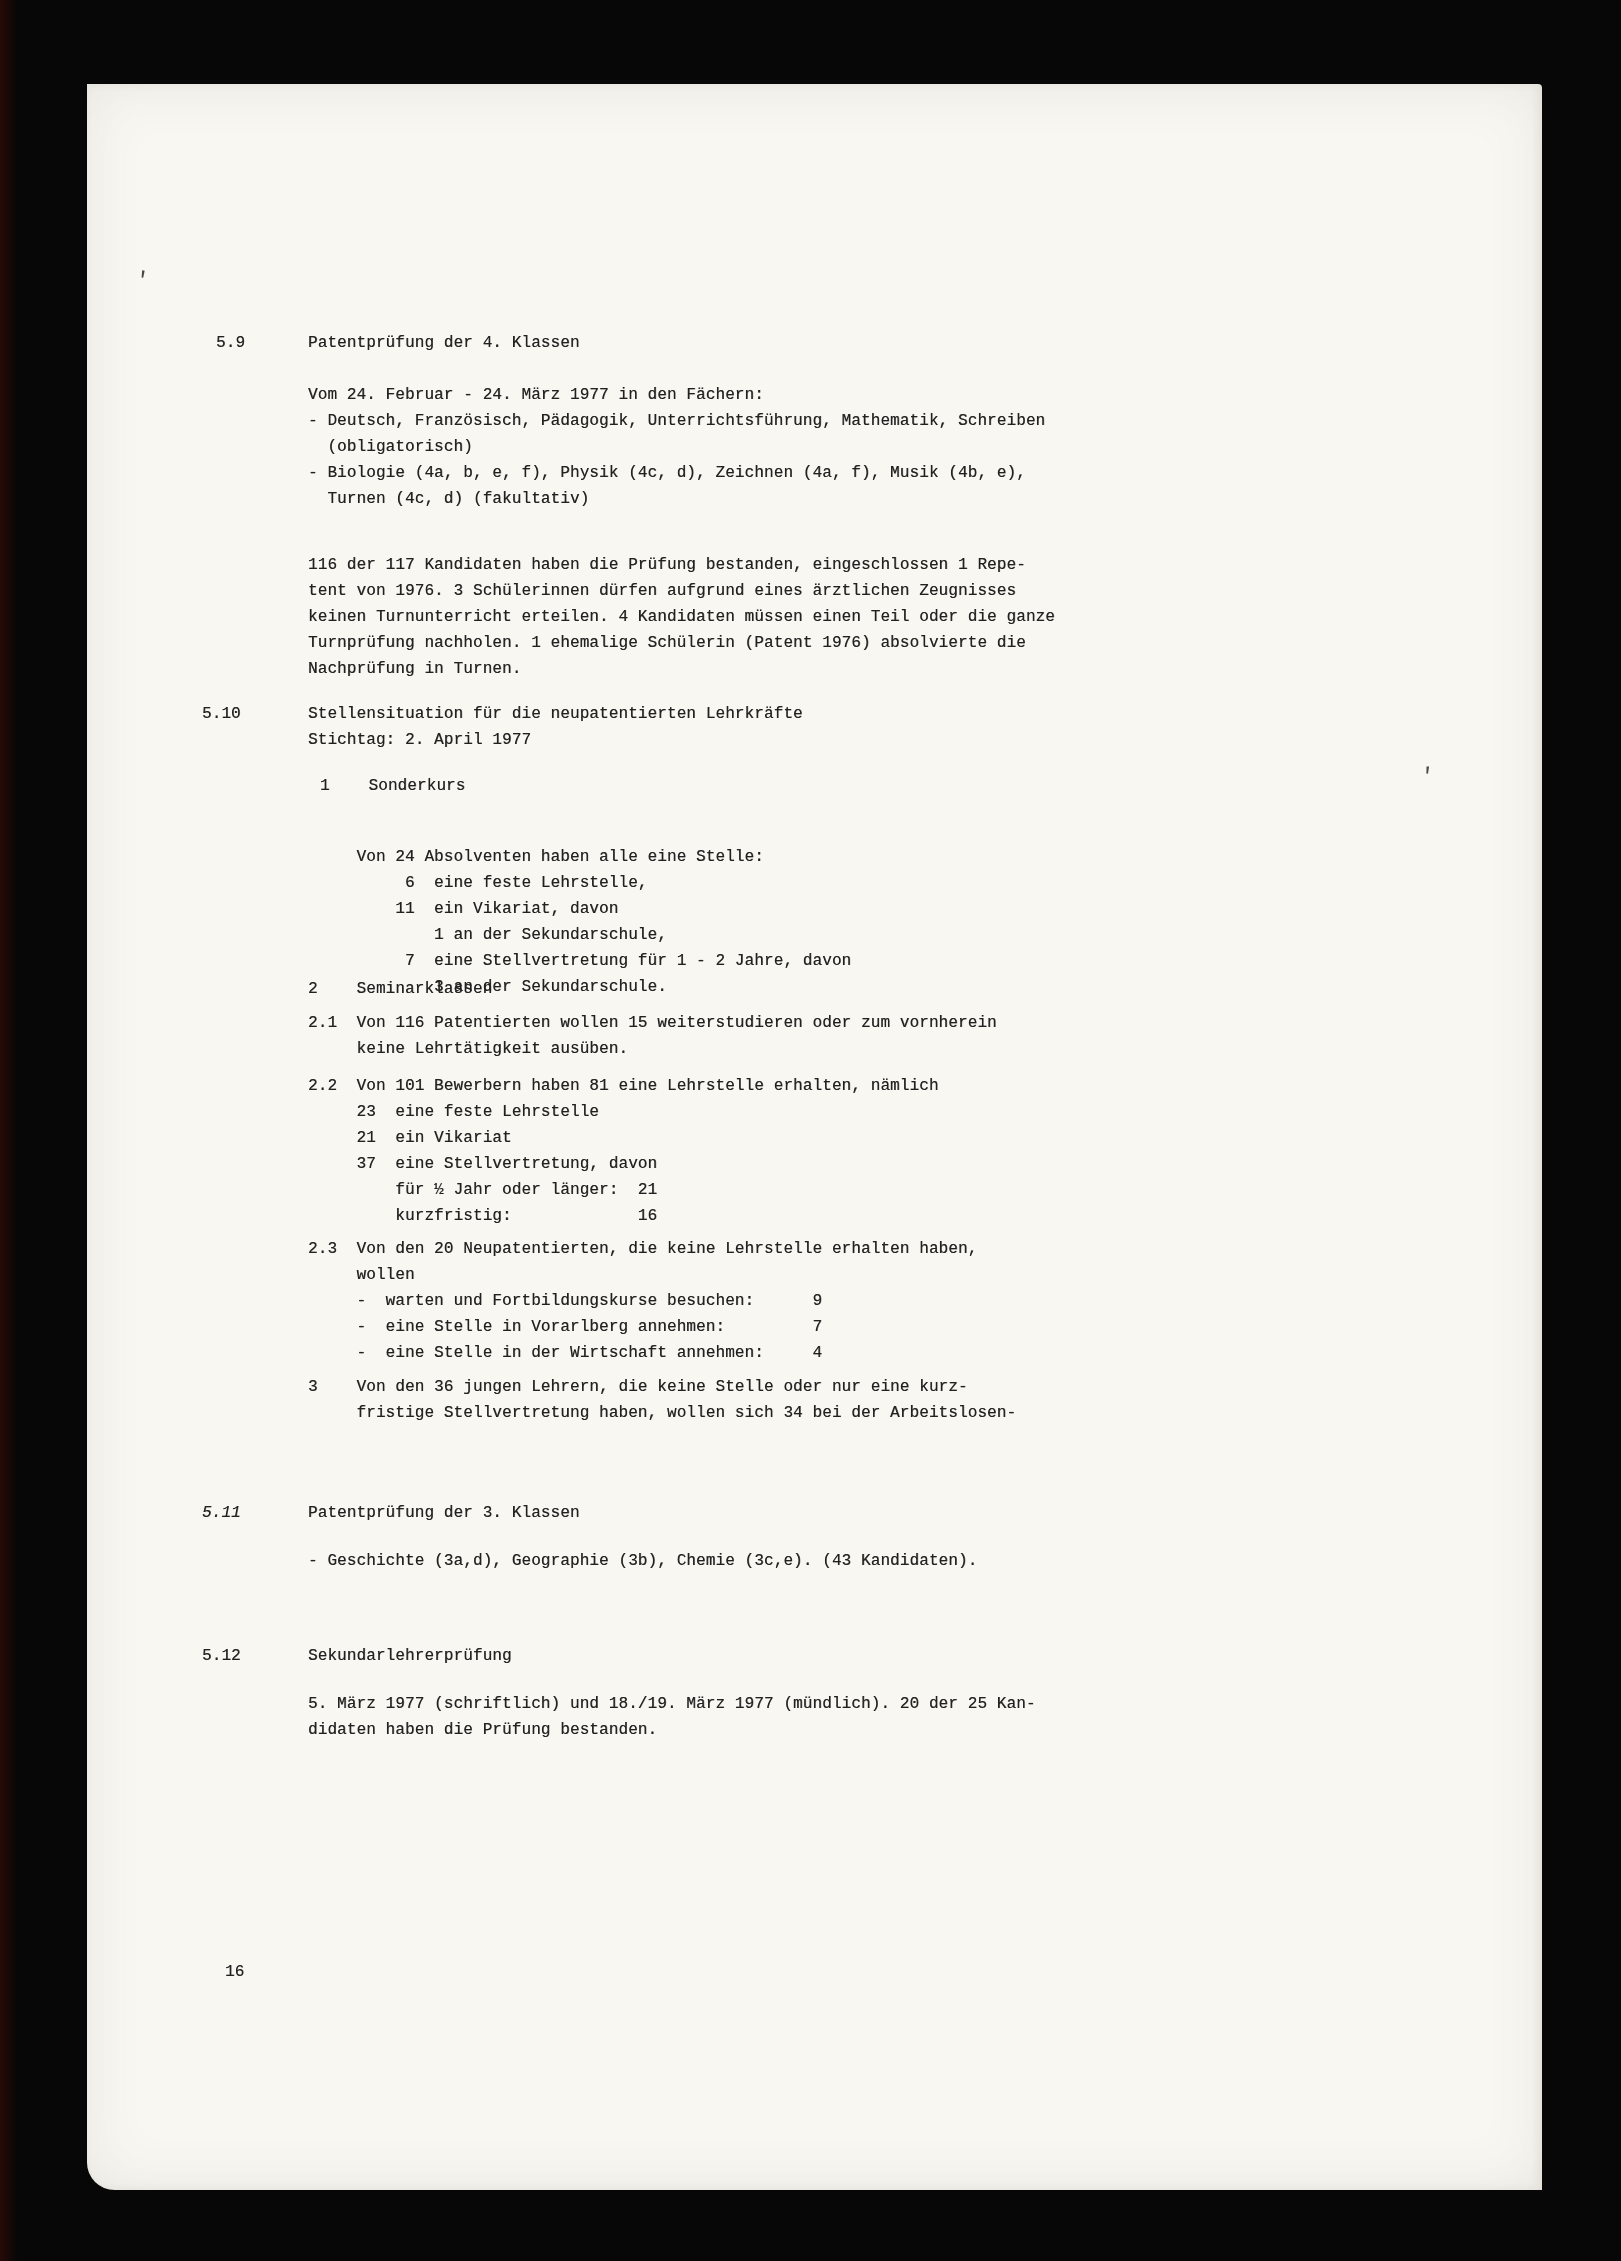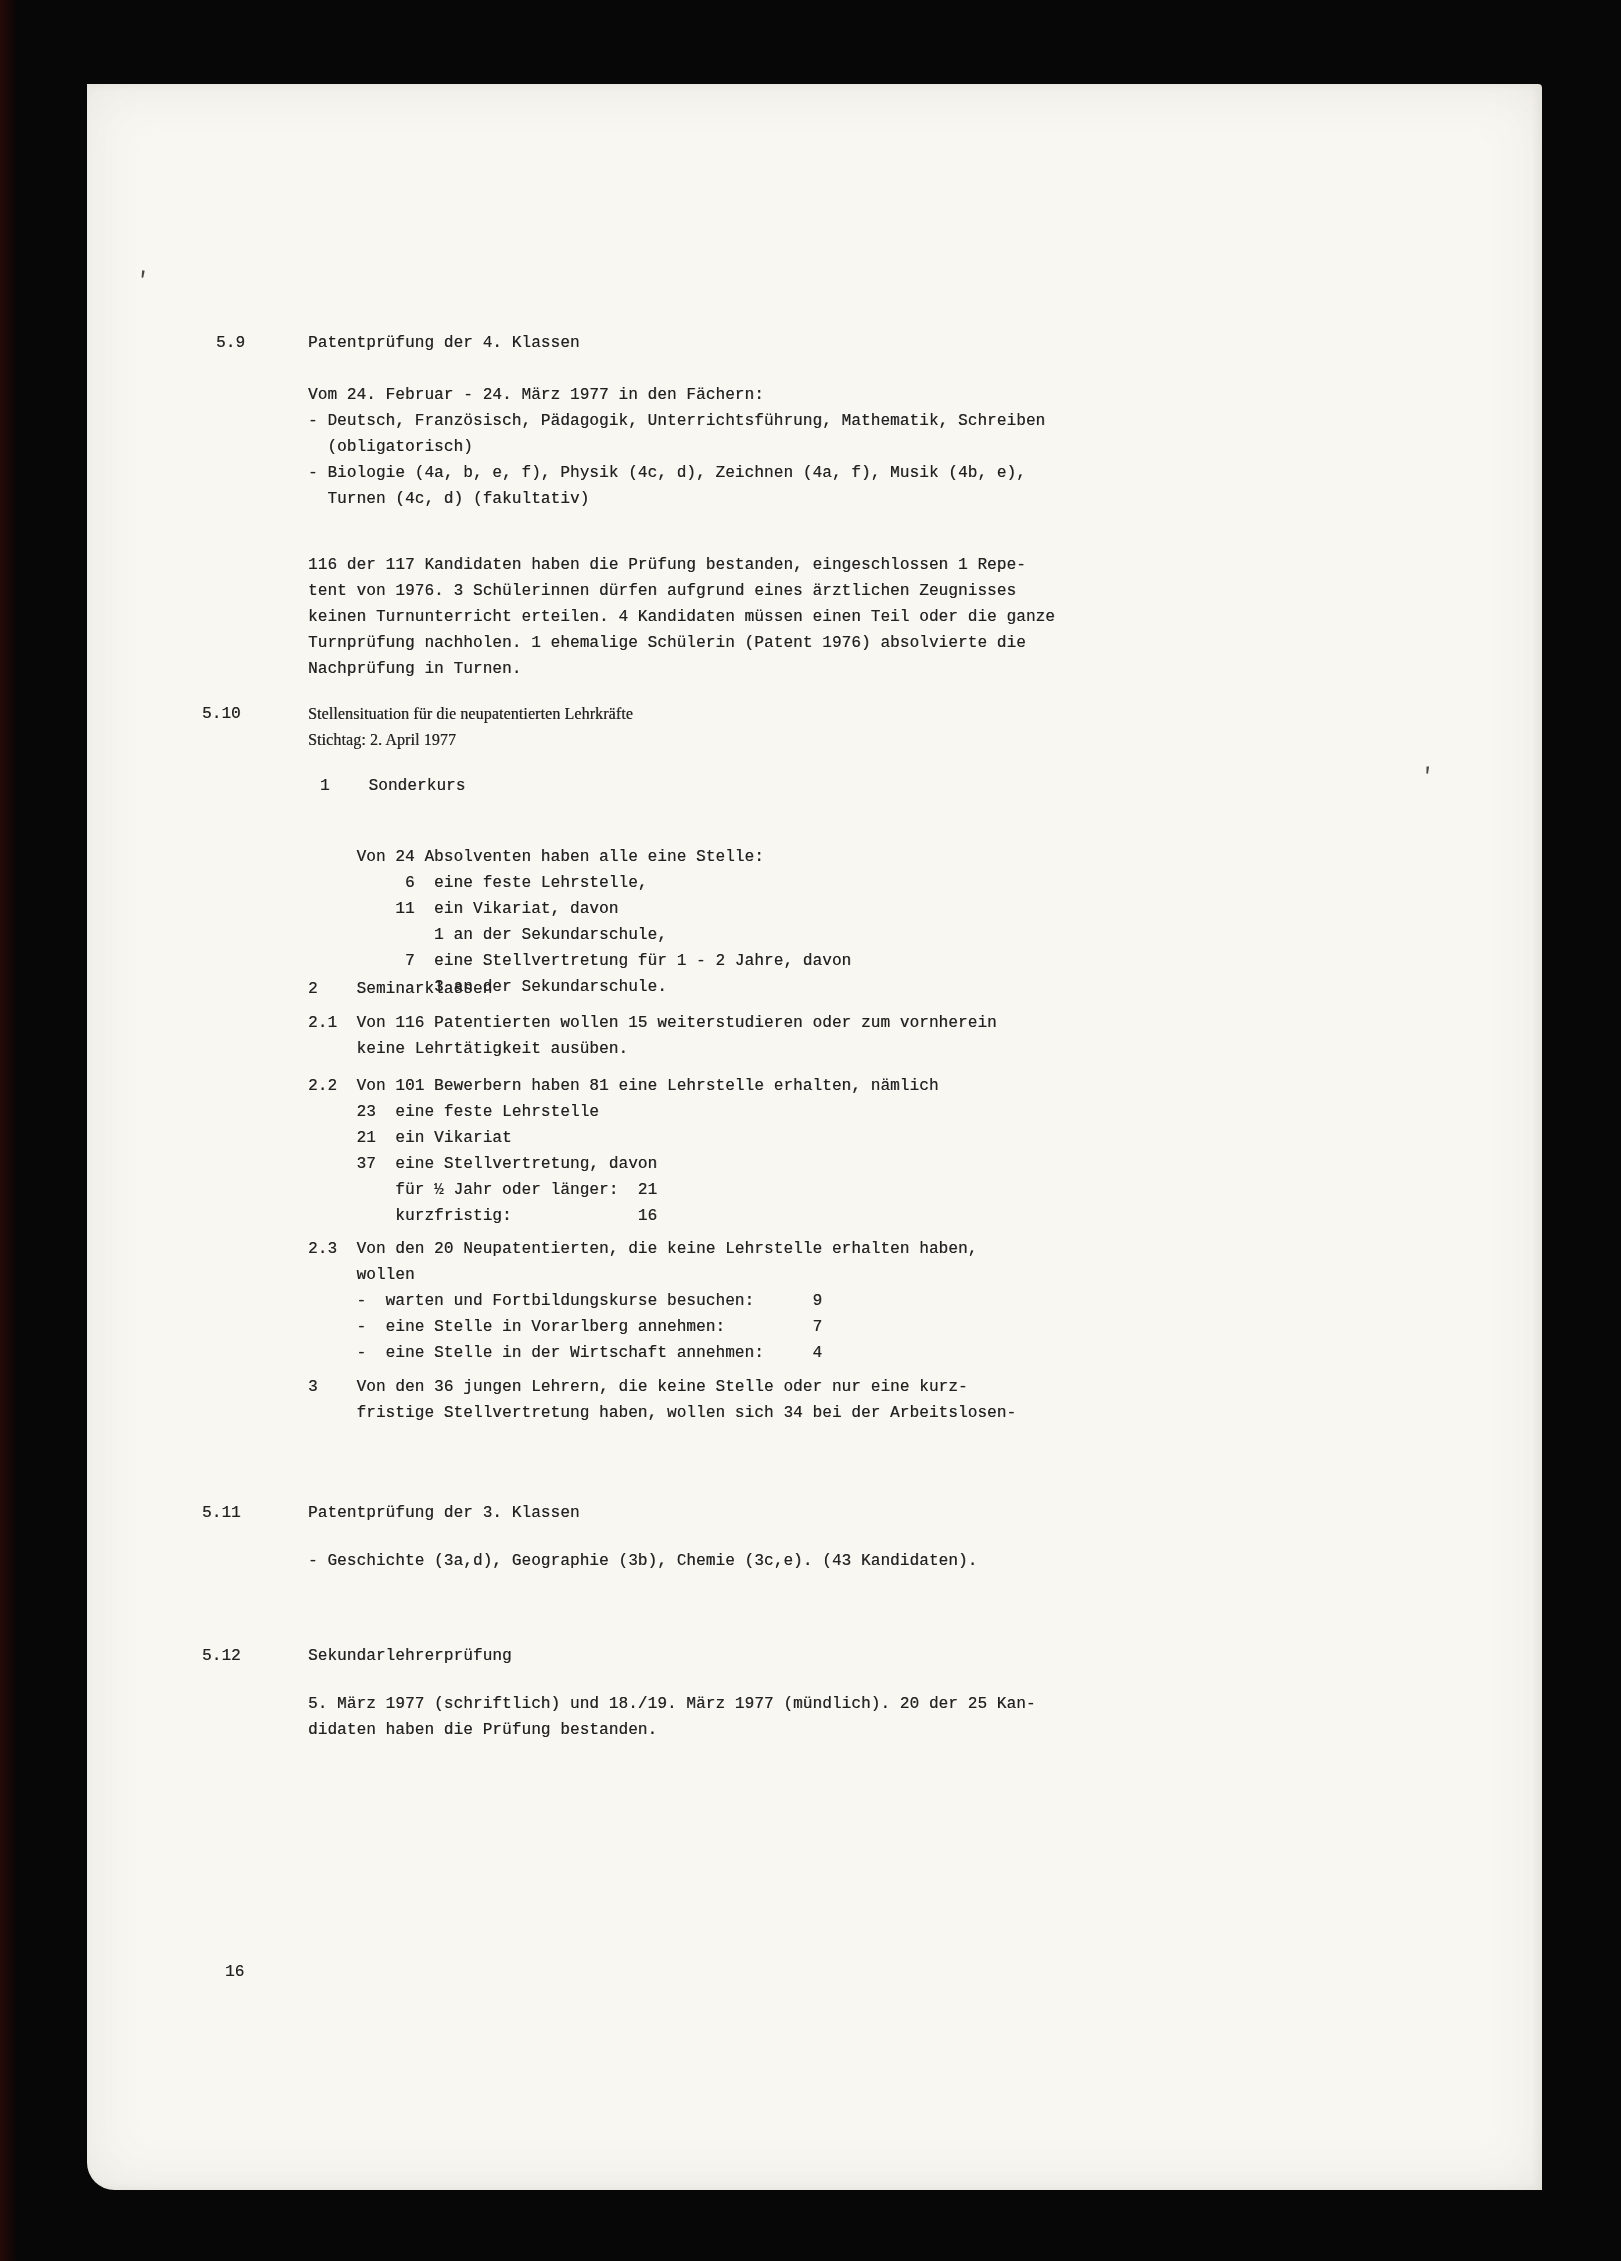--- a/index.html
+++ b/index.html
@@ -50,30 +50,30 @@
     color: #4a4945;
     white-space: pre;
   }
   
   #b-s59-num   { left: 216px; top: 330px; }
   #b-s59-title { left: 308px; top: 330px; }
   #b-s59-p1    { left: 308px; top: 382px; }
   #b-s59-p2    { left: 308px; top: 552px; }
 
   #b-s510-num   { left: 202px; top: 701px; }
-  #b-s510-title { left: 308px; top: 701px; font-family: Liberation Serif, serif; }
+  #b-s510-title { left: 308px; top: 701px; }
   #b-s510-i1h   { left: 320px; top: 773px; }
   #b-s510-i1b   { left: 308px; top: 812px; margin-top: 32px; }
   #b-s510-i2h   { left: 308px; top: 976px; }
   #b-s510-s21   { left: 308px; top: 1010px; }
   #b-s510-s22   { left: 308px; top: 1073px; }
   #b-s510-s23   { left: 308px; top: 1236px; }
   #b-s510-i3    { left: 308px; top: 1374px; }
 
-  #b-s511-num   { left: 202px; top: 1500px; }
+  #b-s511-num   { left: 202px; top: 1500px; font-style: italic; }
   #b-s511-title { left: 308px; top: 1500px; }
   #b-s511-body  { left: 308px; top: 1548px; }
 
   #b-s512-num   { left: 202px; top: 1643px; }
   #b-s512-title { left: 308px; top: 1643px; }
   #b-s512-body  { left: 308px; top: 1691px; }
 
   #b-pagenum    { left: 225px; top: 1959px; }
 
   #a-mark1 { left: 135px;  top: 268px; transform: rotate(8deg); }

